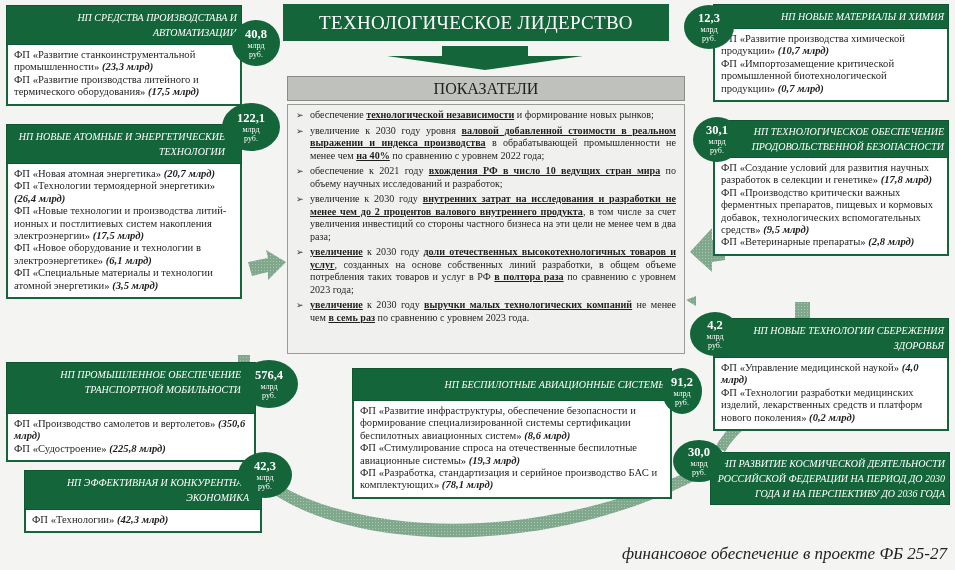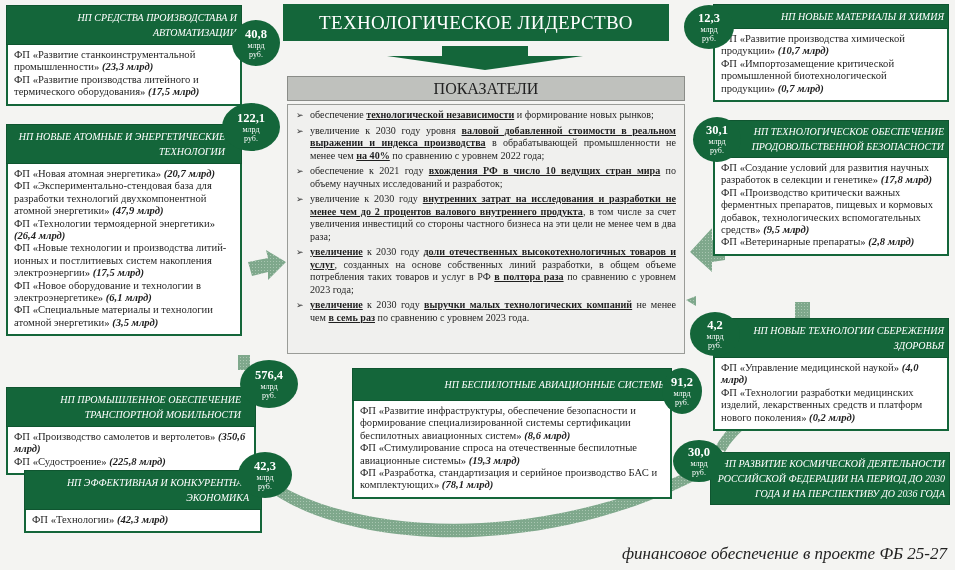--- a/index.html
+++ b/index.html
@@ -134,35 +134,34 @@
 <div class="badge" style="left:232px; top:20px; width:48px; height:46px;">
   <span class="v">40,8</span>
   <span class="u">млрд</span>
   <span class="u">руб.</span>
 </div>
 
 <div class="box" style="left:6px; top:124px; width:236px;">
   <div class="hdr" style="padding:4px 16px 4px 4px;">НП НОВЫЕ АТОМНЫЕ И ЭНЕРГЕТИЧЕСКИЕ ТЕХНОЛОГИИ</div>
   <div class="body">
       <span class="fp"><span>ФП «Новая атомная энергетика»</span> <span class="amt">(20,7 млрд)</span></span>
-      <span class="fp"><span>ФП «Экспериментально-стендовая база для разработки технологий двухкомпонентной атомной энергетики»</span> <span class="amt">(47,9 млрд)</span></span>
       <span class="fp"><span>ФП «Технологии термоядерной энергетики»</span> <span class="amt">(26,4 млрд)</span></span>
       <span class="fp"><span>ФП «Новые технологии и производства литий-ионных и постлитиевых систем накопления электроэнергии»</span> <span class="amt">(17,5 млрд)</span></span>
       <span class="fp"><span>ФП «Новое оборудование и технологии в электроэнергетике»</span> <span class="amt">(6,1 млрд)</span></span>
       <span class="fp"><span>ФП «Специальные материалы и технологии атомной энергетики»</span> <span class="amt">(3,5 млрд)</span></span>
     </div>
 </div>
 <div class="badge" style="left:222px; top:103px; width:58px; height:48px;">
   <span class="v">122,1</span>
   <span class="u">млрд</span>
   <span class="u">руб.</span>
 </div>
 
 <div class="box" style="left:6px; top:362px; width:250px;">
-  <div class="hdr" style="padding:4px 14px 4px 4px;margin-top:25px;">НП ПРОМЫШЛЕННОЕ ОБЕСПЕЧЕНИЕ ТРАНСПОРТНОЙ МОБИЛЬНОСТИ</div>
+  <div class="hdr" style="padding:4px 14px 16px 4px;">НП ПРОМЫШЛЕННОЕ ОБЕСПЕЧЕНИЕ ТРАНСПОРТНОЙ МОБИЛЬНОСТИ</div>
   <div class="body">
       <span class="fp"><span>ФП «Производство самолетов и вертолетов»</span> <span class="amt">(350,6 млрд)</span></span>
       <span class="fp"><span>ФП «Судостроение»</span> <span class="amt">(225,8 млрд)</span></span>
     </div>
 </div>
 <div class="badge" style="left:240px; top:360px; width:58px; height:48px;">
   <span class="v">576,4</span>
   <span class="u">млрд</span>
   <span class="u">руб.</span>
 </div>

